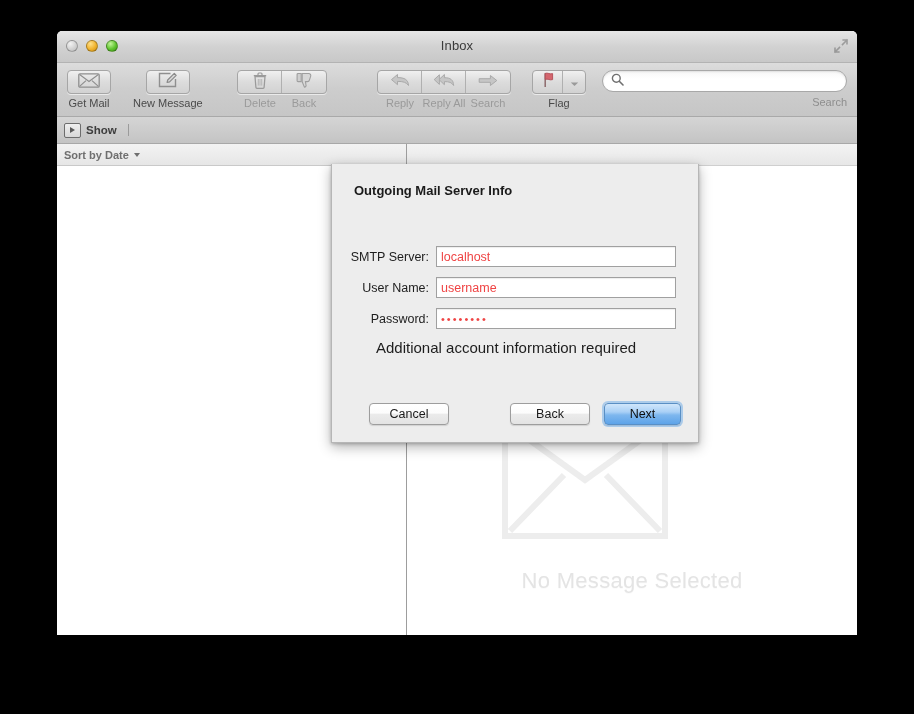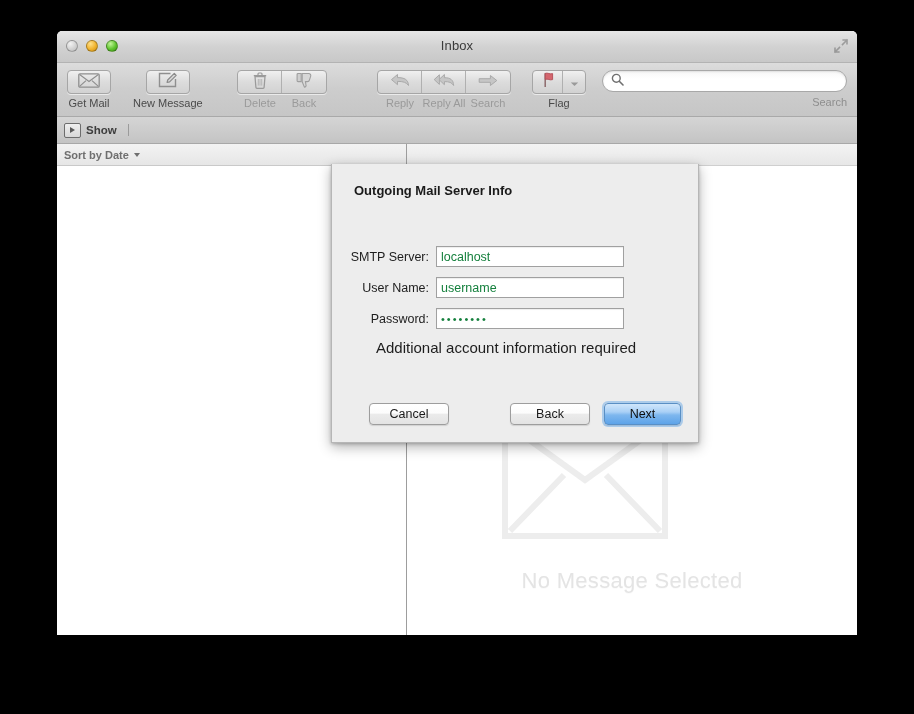--- a/index.html
+++ b/index.html
@@ -317,28 +317,28 @@
   }
   .row-label {
     width: 104px;
     text-align: right;
     padding-right: 7px;
     font-size: 12.5px;
     color: #1d1d1d;
     box-sizing: border-box;
   }
   .row-input {
-    width: 188px;
+    width: 240px;
     height: 21px;
     border: 1px solid #a0a0a0;
     background: #ffffff;
     box-shadow: inset 0 1px 1px rgba(0,0,0,0.07);
     font-family: "Liberation Sans", sans-serif;
     font-size: 12.5px;
-    color: #15803d;
+    color: #ef4444;
     padding: 0 4px;
     box-sizing: border-box;
     outline: none;
   }
   .row-input.pw { letter-spacing: 2px; font-size: 11px; }
   .hint {
     margin-top: 9px;
     margin-left: 44px;
     font-size: 15px;
     color: #1d1d1d;

